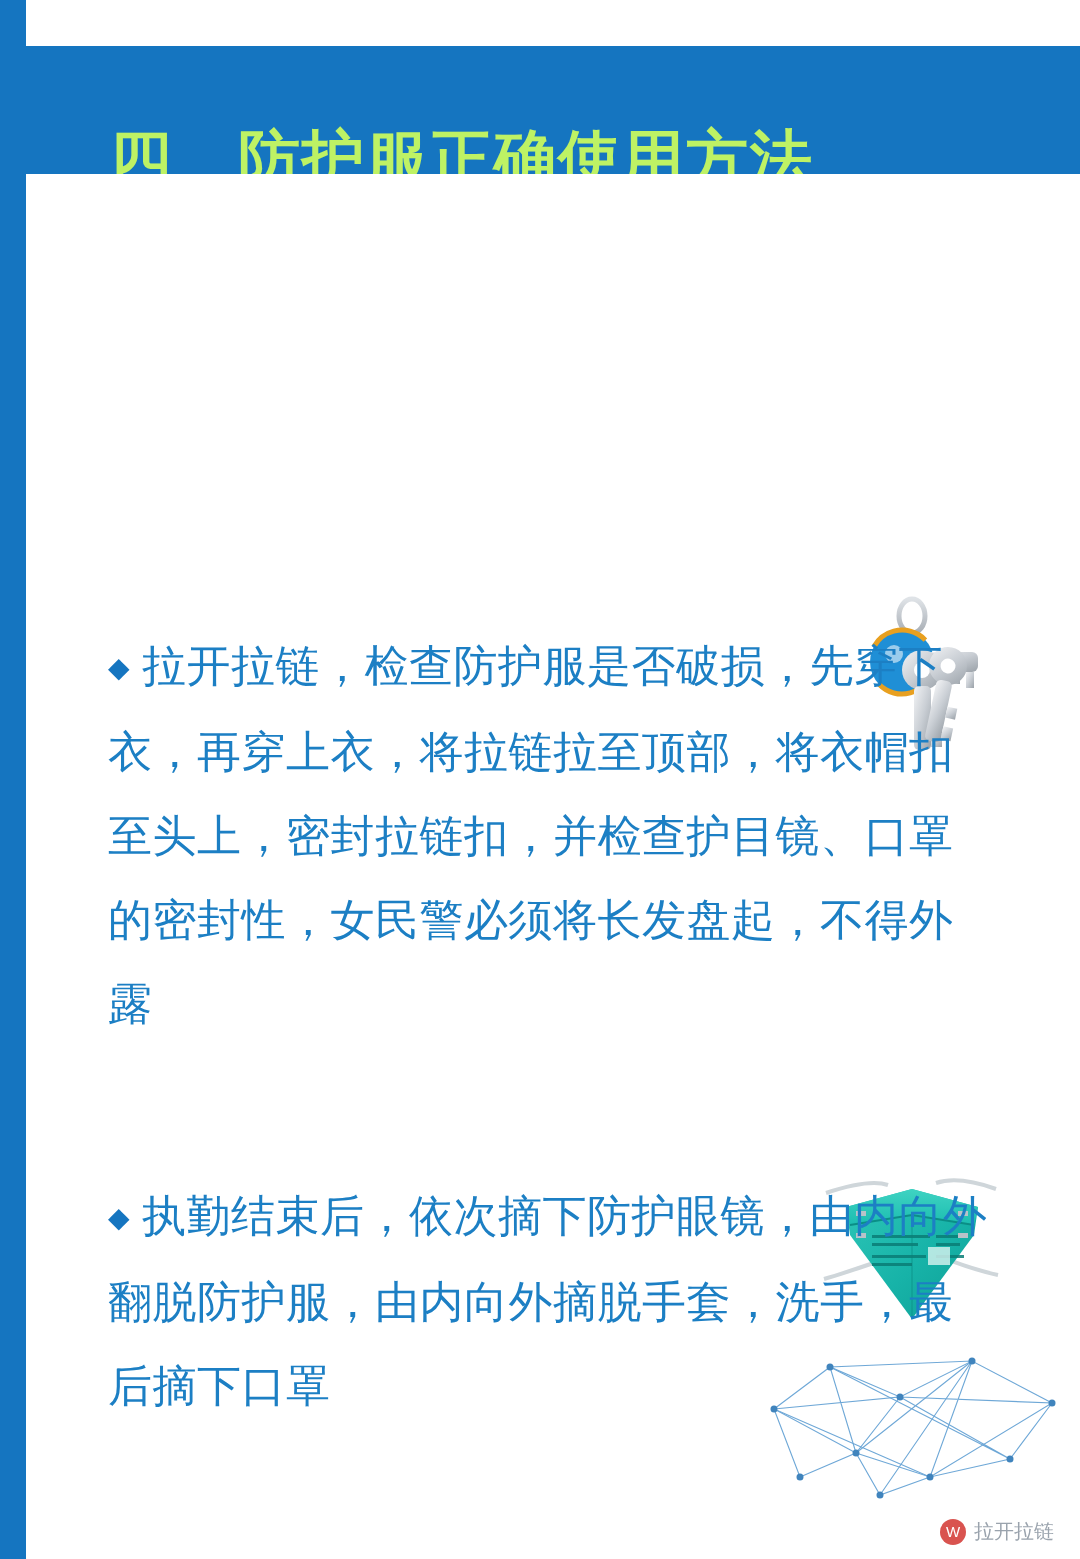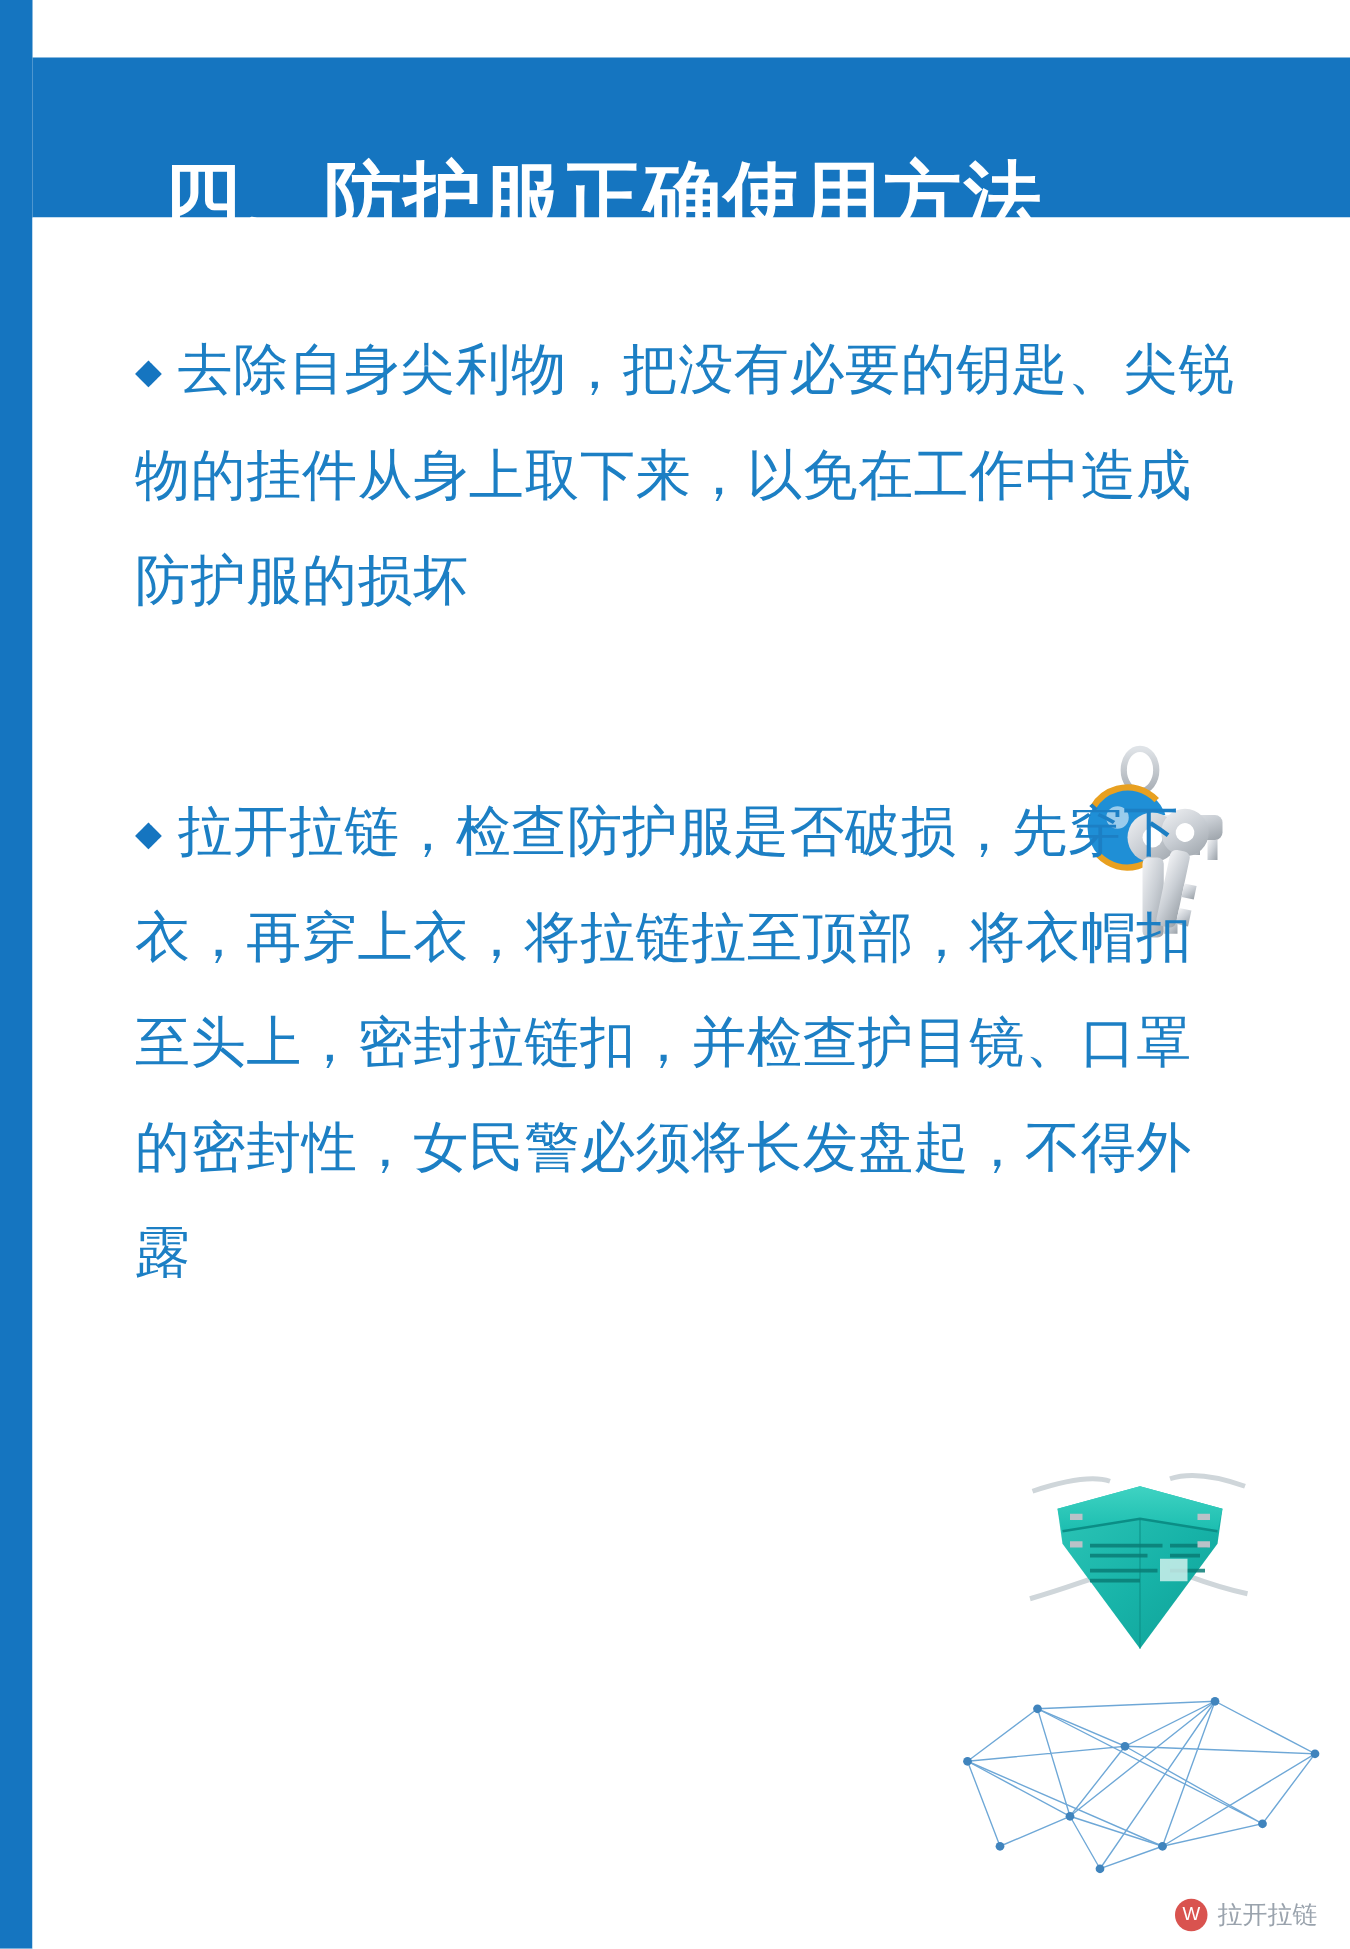--- a/index.html
+++ b/index.html
@@ -29,25 +29,25 @@
   .header-band {
     position: absolute;
     left: 26px;
     top: 46px;
     width: 1054px;
     height: 128px;
     background: #1575c0;
   }
   .header-title {
     position: absolute;
-    left: 105px;
+    left: 84px;
     top: 78px;
     font-size: 62px;
     font-weight: bold;
-    color: #ffffff;
+    color: #bef264;
     letter-spacing: 2px;
     white-space: nowrap;
     line-height: 70px;
   }
 
   
   .content {
     position: absolute;
     left: 26px;
     top: 174px;
@@ -131,23 +131,20 @@
 <body>
 
 <div class="left-bar"></div>
 
 <div class="header-band">
   <div class="header-title">四、防护服正确使用方法</div>
 </div>
 
 <div class="content">
 
-  <div class="para" id="para1">
-    <span class="bullet">◆</span><span>去除自身尖利物，把没有必要的钥匙、尖锐物的挂件从身上取下来，以免在工作中造成防护服的损坏</span>
-  </div>
 
   <svg class="keys-img" viewBox="0 0 138 160" xmlns="http://www.w3.org/2000/svg">
     <defs>
       <linearGradient id="keyMetal" x1="0" y1="0" x2="1" y2="1">
         <stop offset="0%" stop-color="#f2f3f5"></stop>
         <stop offset="50%" stop-color="#c9ced4"></stop>
         <stop offset="100%" stop-color="#9aa1a8"></stop>
       </linearGradient>
       <linearGradient id="ringG" x1="0" y1="0" x2="0" y2="1">
         <stop offset="0%" stop-color="#dfe3e7"></stop>
@@ -221,20 +218,23 @@
       <rect x="120" y="96" width="28" height="3"></rect>
     </g>
     <rect x="112" y="88" width="22" height="18" fill="#d9f4f0" opacity="0.8"></rect>
 
     <rect x="40" y="52" width="10" height="5" fill="#b9c2c8"></rect>
     <rect x="142" y="52" width="10" height="5" fill="#b9c2c8"></rect>
     <rect x="40" y="74" width="10" height="5" fill="#b9c2c8"></rect>
     <rect x="142" y="74" width="10" height="5" fill="#b9c2c8"></rect>
   </svg>
 
+  <div class="para" id="para3">
+    <span class="bullet">◆</span><span>执勤结束后，依次摘下防护眼镜，由内向外翻脱防护服，由内向外摘脱手套，洗手，最后摘下口罩</span>
+  </div>
 
   <svg class="net-deco" viewBox="0 0 310 150" xmlns="http://www.w3.org/2000/svg">
     <g stroke="#2b7fc4" stroke-width="1.1" fill="none" opacity="0.8">
       <path d="M14 60 L70 18 L140 48 L212 12 L292 54 L250 110 L170 128 L96 104 Z"></path>
       <path d="M14 60 L140 48 L96 104 L70 18 L212 12 L170 128 L292 54 L140 48"></path>
       <path d="M96 104 L212 12 M70 18 L250 110 M14 60 L170 128 M250 110 L140 48"></path>
       <path d="M40 128 L96 104 L120 146 L170 128"></path>
       <path d="M40 128 L14 60 M120 146 L212 12"></path>
     </g>
     <g fill="#1f6fb2">

